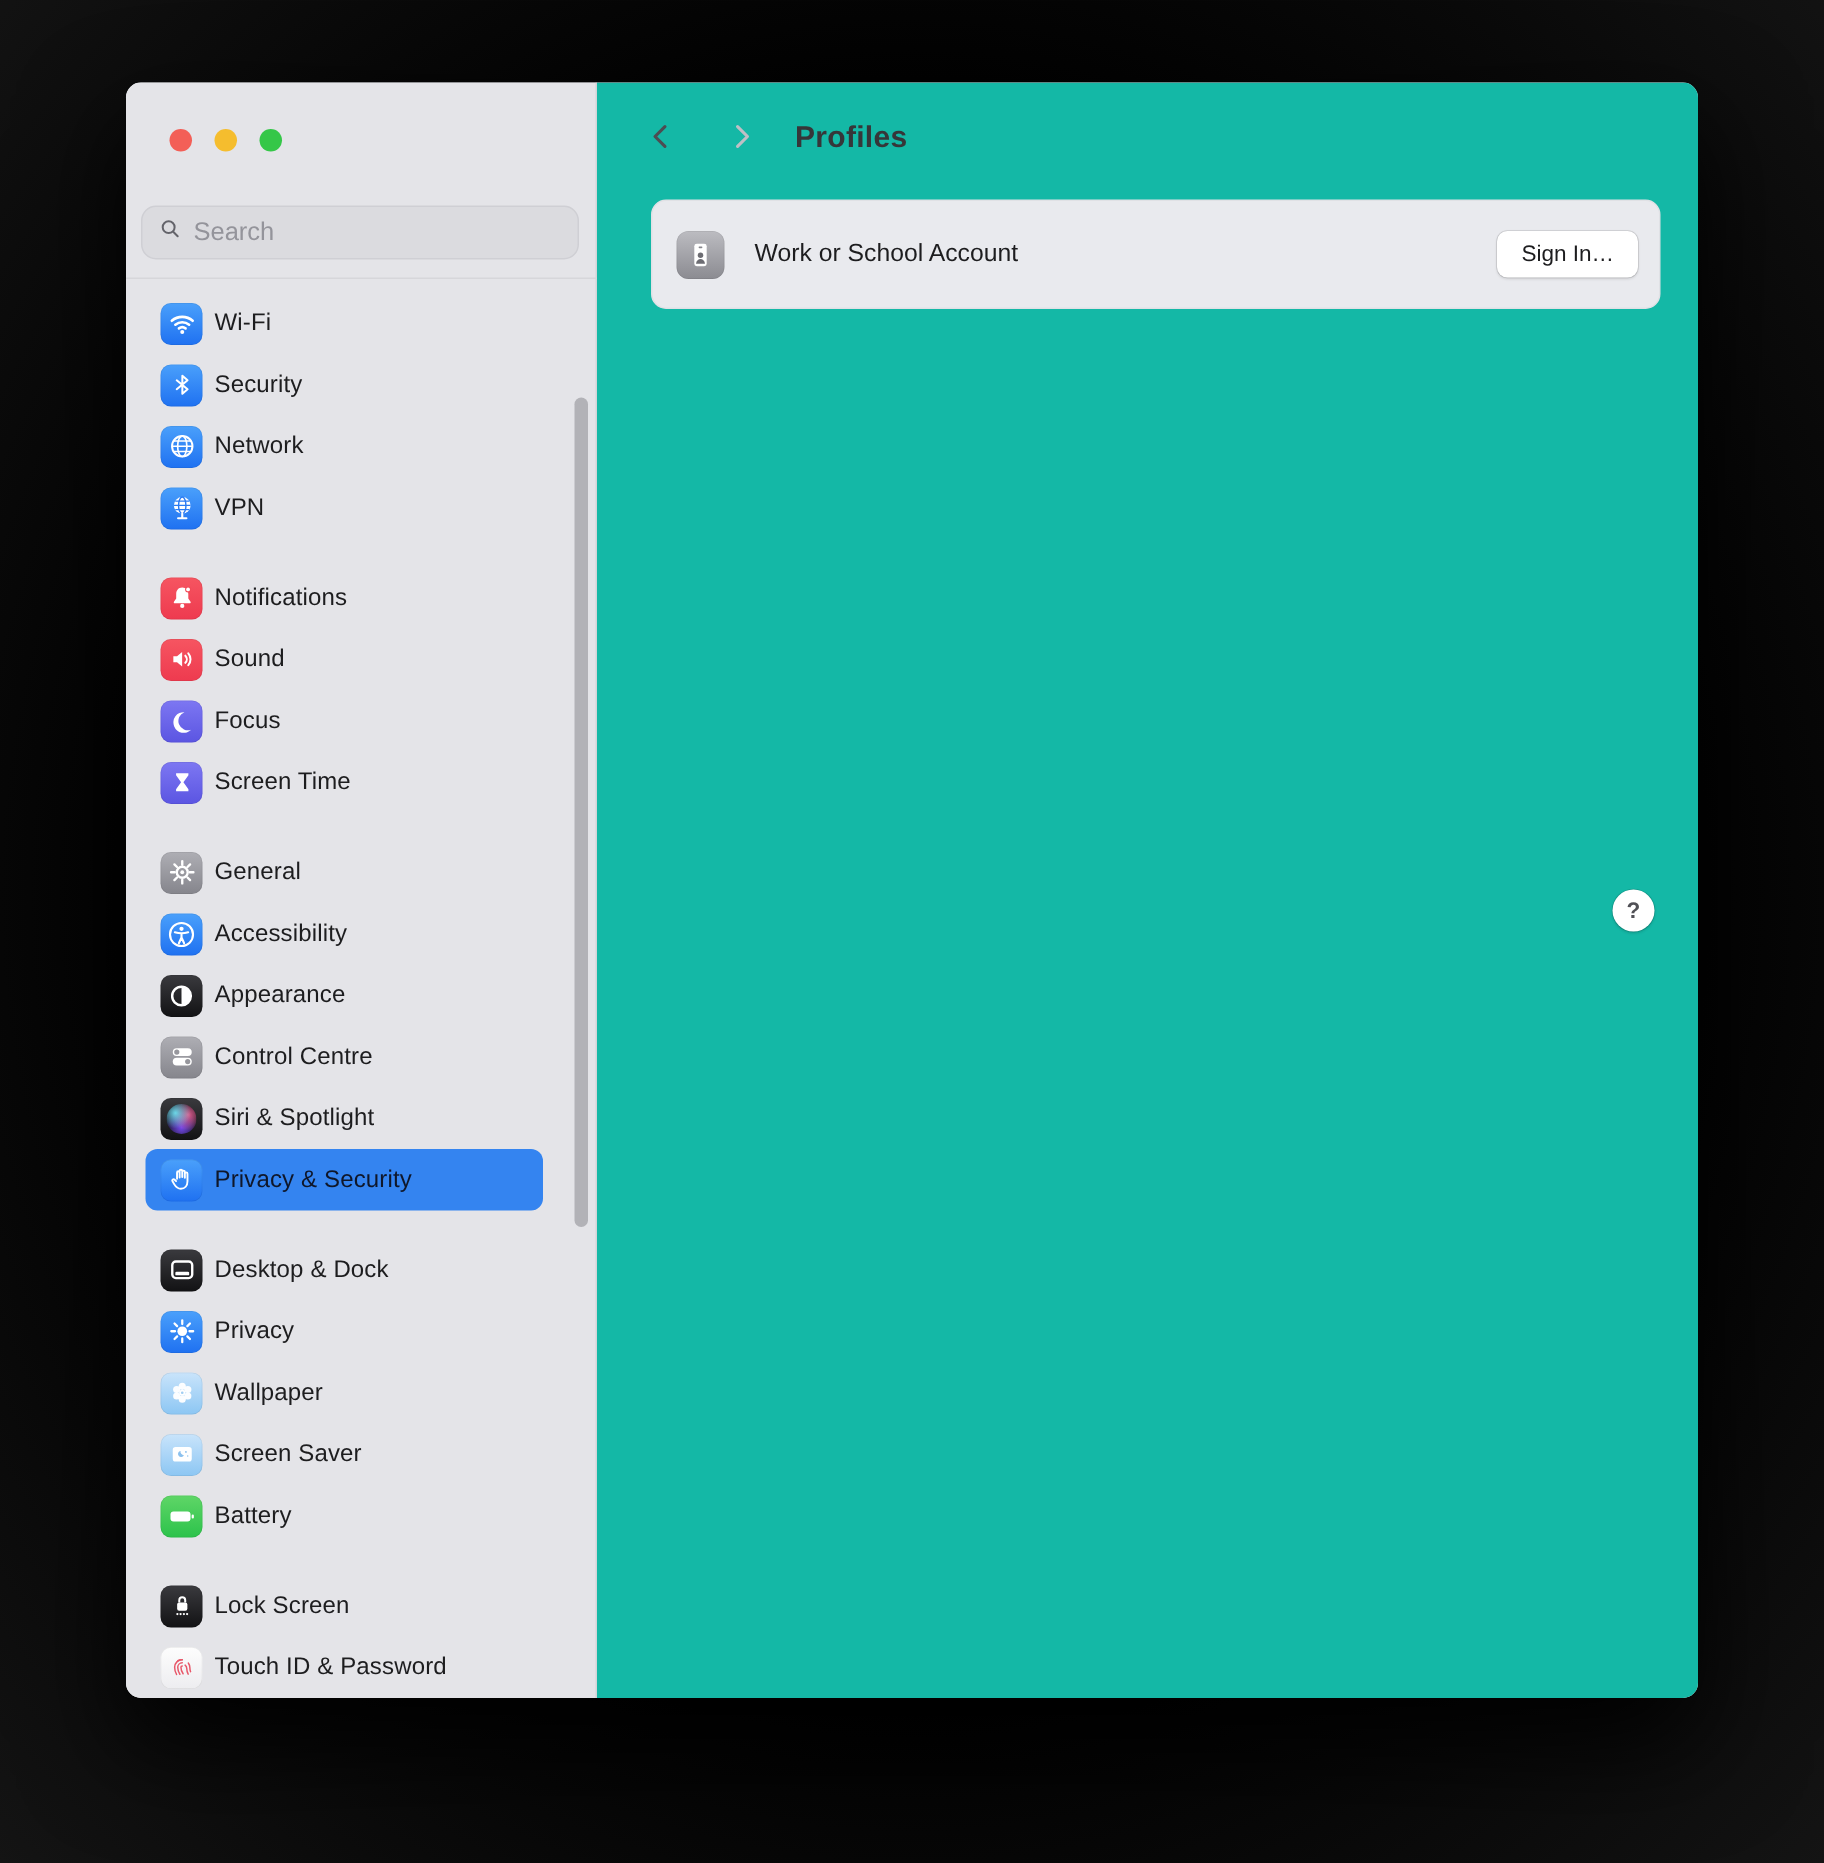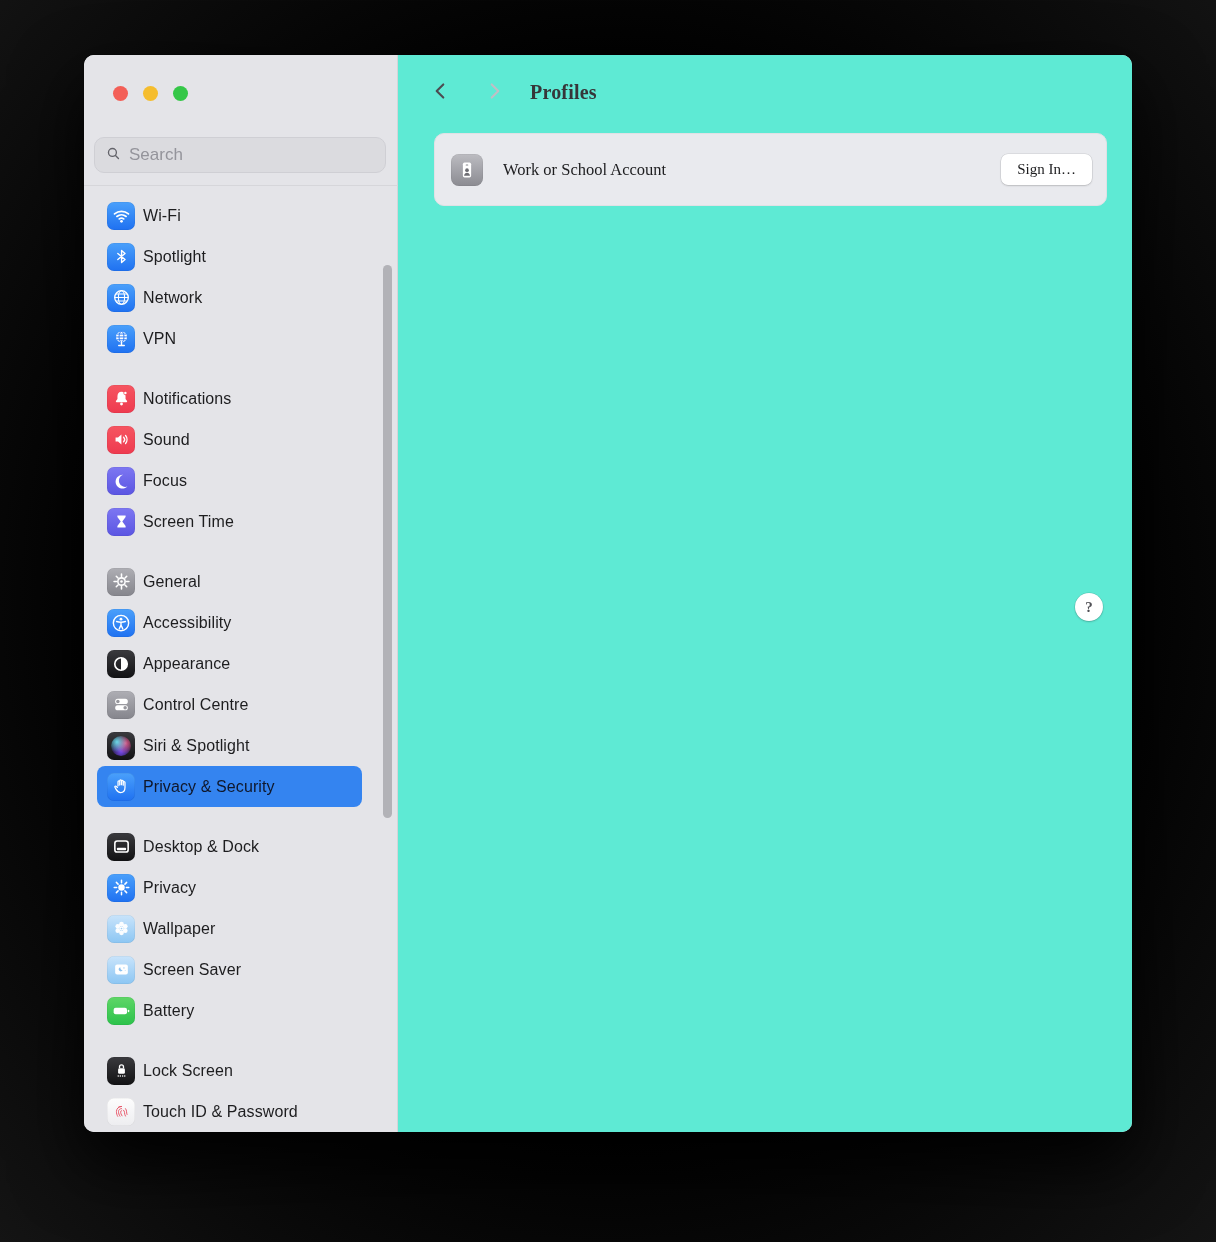--- a/index.html
+++ b/index.html
@@ -67,21 +67,21 @@
       radial-gradient(circle at 30% 30%, rgba(110,224,240,.95), transparent 52%),
       radial-gradient(circle at 72% 36%, rgba(240,98,146,.9), transparent 55%),
       radial-gradient(circle at 50% 78%, rgba(124,77,255,.9), transparent 58%),
       radial-gradient(circle, #3b2a68 0%, #0e0e12 85%);
   }
   .scrollbar {
     position:absolute; left:299px; top:210px; width:9px; height:553px;
     border-radius:4.5px; background:#b2b2b7;
   }
   
-  .main { position:relative; flex:1; background:#5eead4;font-family:Liberation Serif, serif; }
+  .main { position:relative; flex:1; background:#14b8a6; }
   .nav-arrow { position:absolute; top:26px; width:24px; height:24px; display:flex;
                align-items:center; justify-content:center; cursor:default; }
   .nav-back { left:31px; }
   .nav-fwd  { left:84px; }
   .page-title {
     position:absolute; left:132px; top:26px;
     font-size:20px; font-weight:700; color:#363639; letter-spacing:.2px;
   }
   .card {
     position:absolute; left:36px; width:673px;
@@ -158,21 +158,21 @@
             </svg>
         </span>
         <span>Wi-Fi</span>
       </div>
       <div class="row">
         <span class="tile t-blue">
           <svg width="17" height="17" viewBox="0 0 24 24">
               <path d="M6.8 7.8 17 16.3l-4.9 4.2V3.5L17 7.7 6.8 16.2" fill="none" stroke="#fff" stroke-width="1.9" stroke-linejoin="round" stroke-linecap="round"></path>
             </svg>
         </span>
-        <span>Spotlight</span>
+        <span>Security</span>
       </div>
       <div class="row">
         <span class="tile t-blue">
           <svg width="19" height="19" viewBox="0 0 24 24">
               <circle cx="12" cy="12" r="8.6" fill="none" stroke="#fff" stroke-width="1.7"></circle>
               <ellipse cx="12" cy="12" rx="3.9" ry="8.6" fill="none" stroke="#fff" stroke-width="1.4"></ellipse>
               <path d="M3.4 12h17.2M4.7 7.6h14.6M4.7 16.4h14.6" stroke="#fff" stroke-width="1.4"></path>
             </svg>
         </span>
         <span>Network</span>

